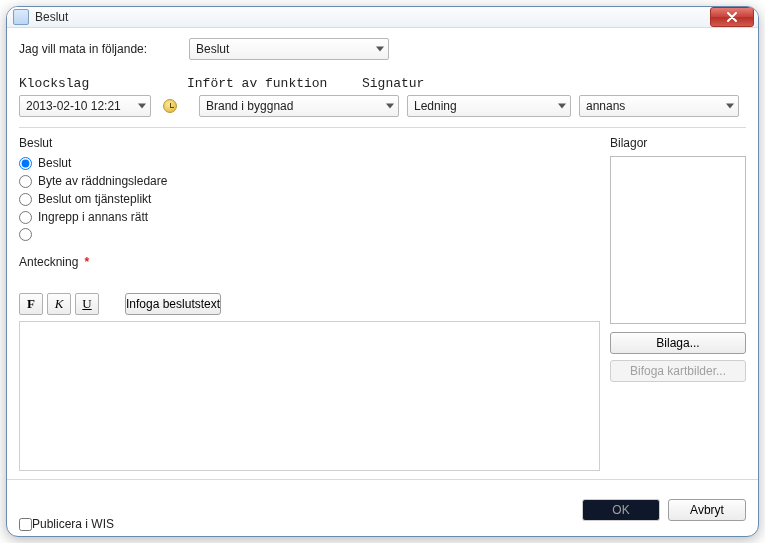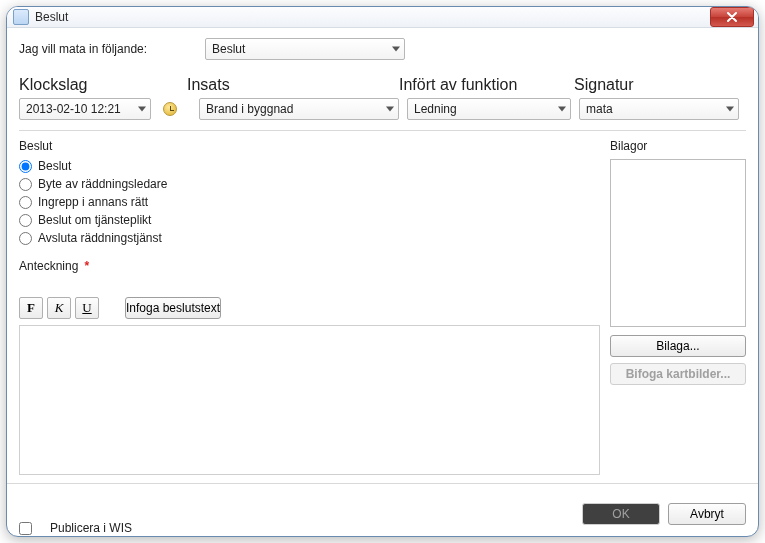--- a/index.html
+++ b/index.html
@@ -55,28 +55,28 @@
   .close-btn svg { width: 12px; height: 10px; }
 
   .content {
     flex: 1;
     padding: 10px 12px 8px 12px;
     position: relative;
     display: flex;
     flex-direction: column;
   }
 
-  .row { display: flex; align-items: center; gap: 16px; }
+  .row { display: flex; align-items: center; gap: 0; }
   .label { font-size: 12px; color: #222; }
 
   .row1 { margin-bottom: 16px; }
   .row1 .label { width: 170px; }
 
   .field-lbls { display: flex; margin-bottom: 4px; }
-  .field-lbls > div { font-size: 16px; }
+  .field-lbls > div { font-size: 13px; font-family: Liberation Mono, monospace; }
   .lbl-klock { width: 168px; }
   .lbl-insats { width: 212px; }
   .lbl-infort { width: 175px; }
   .lbl-signatur { flex: 1; }
 
   .fields-row { display: flex; gap: 8px; align-items: center; margin-bottom: 10px; }
 
   .combo {
     position: relative;
     height: 22px;
@@ -180,45 +180,44 @@
     border-radius: 3px;
     font-size: 12px;
     margin-bottom: 6px;
     cursor: pointer;
   }
   .side-btn.disabled {
     color: #a0a0a0;
     border-color: #cfcfcf;
     background: #f4f4f4;
     cursor: default;
-    font-weight: bold;
   }
 
   .footer {
     border-top: 1px solid #d9d9d9;
     padding: 8px 12px 10px 12px;
     display: flex;
     align-items: center;
   }
-  .chk { display: flex; align-items: center; gap: 18px; cursor: pointer; margin-top: 29px; }
+  .chk { display: flex; align-items: center; gap: 0; cursor: pointer; margin-top: 29px; }
   .chk input { margin: 0; }
   .footer .spacer { flex: 1; }
   .ftr-btn {
     width: 78px; height: 22px;
     border: 1px solid #9e9e9e;
     background: linear-gradient(#fdfdfd,#ececec);
     border-radius: 3px;
     font-size: 12px;
     margin-left: 8px;
     cursor: pointer;
   }
   .ftr-btn.disabled {
     color: #a0a0a0;
     border-color: #cfcfcf;
-    background: #404040;
+    background: #0f172a;
     cursor: default;
   }
 </style>
 </head>
 <body>
 
 <div class="window">
   <div class="titlebar">
     <div class="app-icon"></div>
     <div class="title">Beslut</div>
@@ -234,71 +233,69 @@
     <div class="row row1">
       <span class="label">Jag vill mata in följande:</span>
       <div class="combo main">
         <span>Beslut</span>
         <span class="arrow"></span>
       </div>
     </div>
 
     <div class="field-lbls">
       <div class="lbl-klock">Klockslag</div>
-      <div class="lbl-insats">Insats</div>
       <div class="lbl-infort">Infört av funktion</div>
       <div class="lbl-signatur">Signatur</div>
     </div>
 
     <div class="fields-row">
       <div class="combo klock">
         <span>2013-02-10 12:21</span>
         <span class="arrow"></span>
       </div>
       <span class="clock-icon"></span>
       <div style="width:6px"></div>
       <div class="combo insats">
         <span>Brand i byggnad</span>
         <span class="arrow"></span>
       </div>
       <div class="combo infort">
         <span>Ledning</span>
         <span class="arrow"></span>
       </div>
       <div class="combo signatur">
-        <span>mata</span>
+        <span>annans</span>
         <span class="arrow"></span>
       </div>
     </div>
 
     <div class="hline"></div>
 
     <div class="body-cols">
       <div class="left-col">
         <div class="group-title">Beslut</div>
         <div class="radios">
           <label class="radio-item">
             <input type="radio" name="bes" checked="" style="">
             <span>Beslut</span>
           </label>
           <label class="radio-item">
             <input type="radio" name="bes" style="">
             <span>Byte av räddningsledare</span>
           </label>
           <label class="radio-item">
             <input type="radio" name="bes" style="">
+            <span>Beslut om tjänsteplikt</span>
+          </label>
+          <label class="radio-item">
+            <input type="radio" name="bes" style="">
             <span>Ingrepp i annans rätt</span>
           </label>
           <label class="radio-item">
             <input type="radio" name="bes" style="">
-            <span>Beslut om tjänsteplikt</span>
-          </label>
-          <label class="radio-item">
-            <input type="radio" name="bes" style="">
-            <span>Avsluta räddningstjänst</span>
           </label>
         </div>
 
         <div class="anteck-lbl">
           <span>Anteckning</span>
           <span class="req">*</span>
         </div>
 
         <div class="fmt-row">
           <button class="fmt-btn bold">F</button>

